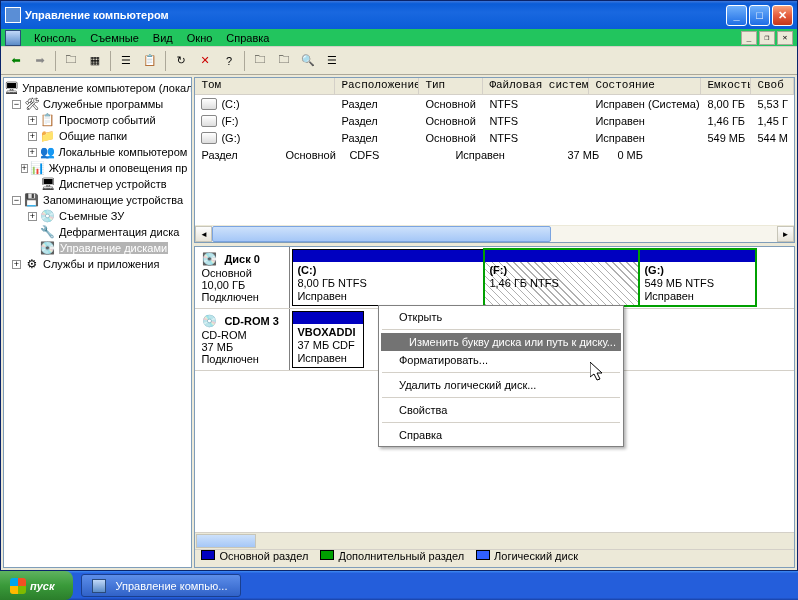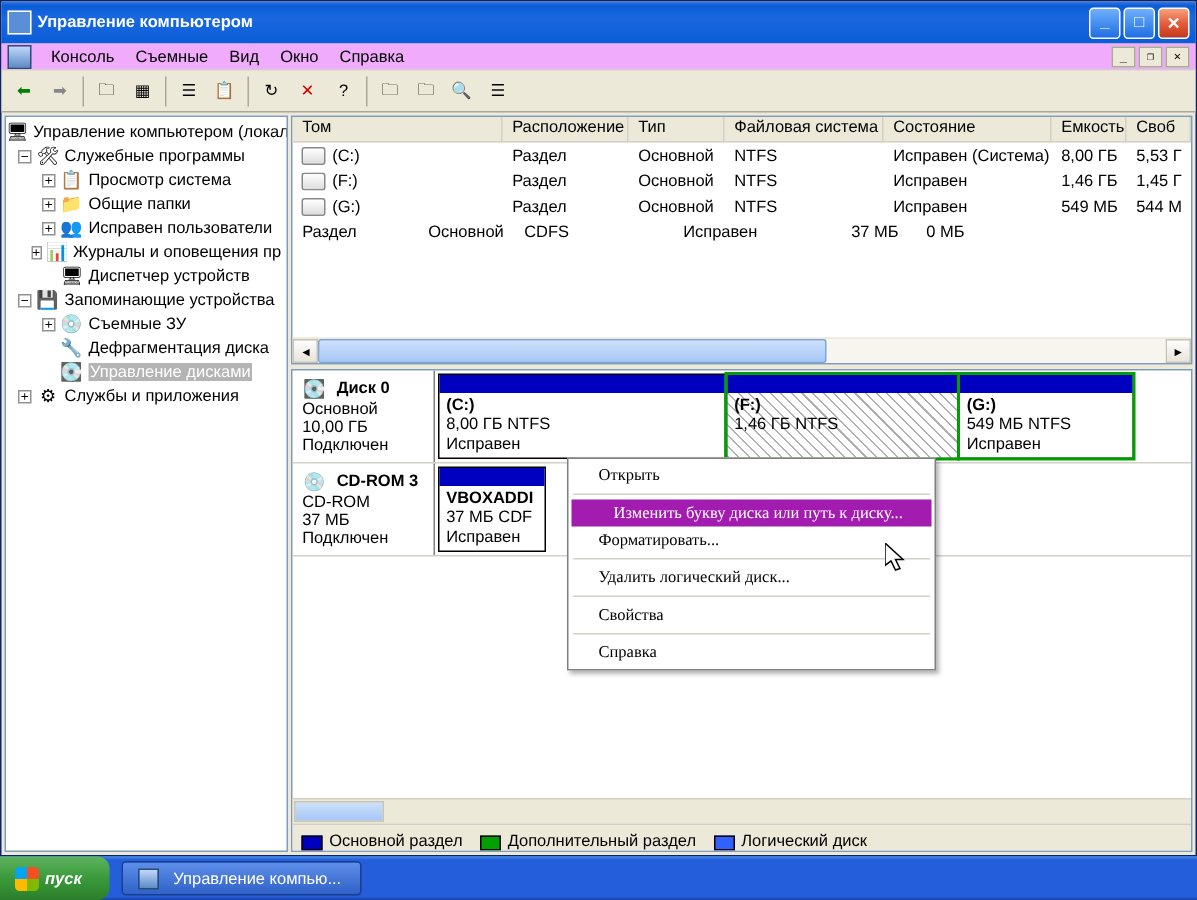--- a/index.html
+++ b/index.html
@@ -4,64 +4,64 @@
 <style>
   * { box-sizing: border-box; margin: 0; padding: 0; font-family: Tahoma, sans-serif; font-size: 11px; }
   body { background: #3a6ea5; width: 798px; height: 600px; overflow: hidden; position: relative; }
   .window { position: absolute; top: 0; left: 0; right: 0; bottom: 29px; background: #ece9d8; border: 1px solid #0a246a; display: flex; flex-direction: column; }
   .titlebar { height: 28px; background: linear-gradient(to bottom, #3b77dd, #0a5cd7 10%, #1968e0 40%, #0a5cd7); display: flex; align-items: center; padding: 0 4px; }
   .titlebar-icon { width: 16px; height: 16px; background: #5a8ed6; border: 1px solid #fff; margin-right: 4px; }
   .titlebar-text { color: #fff; font-weight: bold; flex: 1; }
   .win-btn { width: 21px; height: 21px; margin-left: 2px; border: 1px solid #fff; border-radius: 3px; display: flex; align-items: center; justify-content: center; font-weight: bold; color: #fff; }
   .win-btn.minmax { background: linear-gradient(#6fb0fb,#1f6ee5); }
   .win-btn.close { background: linear-gradient(#f7a27b,#e55d3e,#c4371b); }
-  .mdibar { height: 18px; background: #f0abfc; display: flex; align-items: center; padding: 0 4px; border-bottom: 1px solid #d4d0c8;}
+  .mdibar { height: 18px; background: #22c55e; display: flex; align-items: center; padding: 0 4px; border-bottom: 1px solid #d4d0c8;}
   .mdi-icon { width:16px; height:16px; background: linear-gradient(#c0d8f8,#5b8cc8); border:1px solid #2a4a7a; margin-right:6px;}
   .menubar { display: flex; flex:1; }
   .menuitem { padding: 2px 7px; }
   .mdi-btns { display:flex; gap:2px;}
   .mdi-btn { width:16px; height:14px; background:#ece9d8; border:1px solid #aca899; display:flex; align-items:center; justify-content:center; font-size:8px; font-family:Marlett, monospace;}
   .toolbar { height: 28px; background: #ece9d8; border-bottom: 1px solid #aca899; display: flex; align-items: center; padding: 2px 4px; gap: 2px; }
   .tbtn { width: 22px; height: 22px; display: flex; align-items: center; justify-content: center; border: 1px solid transparent; }
   .tsep { width: 1px; height: 20px; background: #aca899; margin: 0 2px; }
   .body { flex: 1; display: flex; overflow: hidden; }
   .tree { width: 204px; background: #fff; border: 1px solid #7f9db9; margin: 2px; overflow: hidden; padding: 2px 0;}
   .tnode { display: flex; align-items: center; height: 16px; white-space: nowrap; padding-right: 4px;}
   .tind { display: inline-block; }
   .texp { width: 9px; height: 9px; border: 1px solid #919191; display: inline-flex; align-items:center; justify-content:center; font-size:9px; line-height:7px; margin-right: 3px; color:#000; background:#fff;}
   .ticon { width: 16px; height: 16px; margin-right: 3px; display:inline-flex; align-items:center; justify-content:center; font-size:12px;}
   .tlabel { }
   .tlabel.sel { background: #b4b4b4; color: #fff; padding: 0 1px;}
   .right { flex: 1; display: flex; flex-direction: column; margin: 2px 2px 2px 0; }
   .listwrap { height: 166px; border: 1px solid #7f9db9; background: #fff; display:flex; flex-direction:column; overflow:hidden;}
   .listhdr { display: flex; background: #ece9d8; border-bottom: 1px solid #d4d0c8; height: 17px; }
-  .lhcell { border-right: 1px solid #d4d0c8; padding: 1px 6px; overflow: hidden; white-space: nowrap; }
+  .lhcell { border-right: 1px solid #d4d0c8; padding: 1px 6px; overflow: hidden; white-space: nowrap; font-family: Liberation Mono, monospace; }
   .lrow { display: flex; height: 17px; align-items: center; }
   .lcell { padding: 0 6px; overflow: hidden; white-space: nowrap; display:flex; align-items:center;}
   .volicon { width:16px; height:12px; border:1px solid #888; border-radius:2px; background:linear-gradient(#fff,#ddd); margin-right:4px;}
   .cdicon { width:14px; height:14px; border:1px solid #888; border-radius:50%; background:radial-gradient(circle,#fff 20%,#ccc 40%,#eee); margin-right:4px;}
   .hscroll { height: 17px; background: #ece9d8; display:flex; align-items:stretch; border-top:1px solid #ece9d8;}
   .sbtn { width:17px; background:linear-gradient(#fdfdfd,#e8e4d9); border:1px solid #c7c5b8; display:flex; align-items:center; justify-content:center; font-size:8px;}
   .strack { flex:1; background:#f7f5ed; position:relative;}
   .sthumb { position:absolute; left:0; top:0; bottom:0; width:60%; background:linear-gradient(#cde1fb,#a5c7f7); border:1px solid #7ba4e0; border-radius:2px;}
   .graphical { flex: 1; border: 1px solid #7f9db9; background: #fff; margin-top: 3px; display:flex; flex-direction:column; overflow:hidden;}
   .diskrow { display: flex; border-bottom: 1px solid #d4d0c8; min-height:58px; }
   .diskinfo { width: 95px; border-right: 1px solid #808080; padding: 4px 6px; display:flex; flex-direction:column; }
   .diskinfo-ic { display:flex; align-items:center; gap:4px; font-weight:bold;}
   .partrow { flex:1; display:flex; gap:0; padding:2px;}
   .part { border: 1px solid #000; display:flex; flex-direction:column; position:relative;}
   .partbar { height: 12px; }
   .partbody { padding: 2px 4px; flex:1; line-height: 13px;}
   .part.sel { outline: 2px solid #00a000; outline-offset: -1px; }
-  .legend { height: 18px; border-top: 1px solid #d4d0c8; display: flex; align-items: flex-end; padding: 0 6px; gap: 4px; background:#ece9d8; position:relative;}
+  .legend { height: 18px; border-top: 1px solid #d4d0c8; display: flex; align-items: flex-start; padding: 0 6px; gap: 4px; background:#ece9d8; position:relative;}
   .legbox { width: 14px; height: 10px; border: 1px solid #000; }
   .bottomscroll {height:17px; background:#ece9d8; border-top:1px solid #d4d0c8; display:flex;}
   .contextmenu { position: absolute; background: #fff; border: 1px solid #808080; box-shadow: 2px 2px 3px rgba(0,0,0,0.3); padding: 2px; z-index: 100; width: 246px;}
-  .cmitem { padding: 3px 20px 3px 18px; white-space: nowrap; font-family: Liberation Serif, serif; }
-  .cmitem.hl { background: #a21caf; color: #fff; padding-left: 28px; }
+  .cmitem { padding: 3px 20px 3px 18px; white-space: nowrap; }
+  .cmitem.hl { background: #737373; color: #fff; padding-left: 28px; }
   .cmsep { height: 1px; background: #d4d0c8; margin: 3px 1px; }
   .cursor { position: absolute; z-index: 200; font-size: 16px; pointer-events:none; color:#000;}
   .taskbar { position: absolute; bottom: 0; left: 0; right: 0; height: 29px; background: linear-gradient(to bottom, #3f8cf3, #245edb 8%, #245edb 92%, #1941a5); display: flex; align-items: stretch; }
   .start { background: linear-gradient(to bottom, #5fb35f, #3a9a3a 50%, #2b7e2b); color: #fff; font-weight: bold; font-style: italic; padding: 0 18px 0 10px; display: flex; align-items: center; font-size: 14px; border-radius: 0 8px 8px 0; gap:4px;}
   .startlogo { width:16px; height:16px; background: conic-gradient(#f25022 0 25%, #7fba00 0 50%, #ffb900 0 75%, #00a4ef 0); border-radius:3px;}
   .taskbtn { margin: 3px 0 3px 8px; background: linear-gradient(#5d8ee9,#3062c8); border: 1px solid #1a3f8f; border-radius: 3px; color: #fff; padding: 0 10px; display: flex; align-items: center; min-width: 160px; gap:4px;}
   .tray { margin-left: auto; background: linear-gradient(#1290e9,#0d6fc7); padding: 0 10px; display: flex; align-items: center; gap: 6px; color: #fff; border-left:1px solid #092e51;}
   .trayicon { width:16px; height:16px; border-radius:50%; display:flex; align-items:center; justify-content:center; font-size:10px;}
   .hatch { background-image: repeating-linear-gradient(45deg, #b0b0b0 0, #b0b0b0 1px, #fff 1px, #fff 5px); }
 </style>
@@ -120,33 +120,33 @@
       <div class="tnode">
           <span class="tind" style="width:8px"></span>
           <span class="texp">−</span>
           <span class="ticon">🛠</span>
           <span class="tlabel">Служебные программы</span>
         </div>
       <div class="tnode">
           <span class="tind" style="width:24px"></span>
           <span class="texp">+</span>
           <span class="ticon">📋</span>
-          <span class="tlabel">Просмотр система</span>
+          <span class="tlabel">Просмотр событий</span>
         </div>
       <div class="tnode">
           <span class="tind" style="width:24px"></span>
           <span class="texp">+</span>
           <span class="ticon">📁</span>
           <span class="tlabel">Общие папки</span>
         </div>
       <div class="tnode">
           <span class="tind" style="width:24px"></span>
           <span class="texp">+</span>
           <span class="ticon">👥</span>
-          <span class="tlabel">Исправен пользователи</span>
+          <span class="tlabel">Локальные компьютером</span>
         </div>
       <div class="tnode">
           <span class="tind" style="width:24px"></span>
           <span class="texp">+</span>
           <span class="ticon">📊</span>
           <span class="tlabel">Журналы и оповещения пр</span>
         </div>
       <div class="tnode">
           <span class="tind" style="width:36px"></span>
           <span class="ticon">🖥</span>

